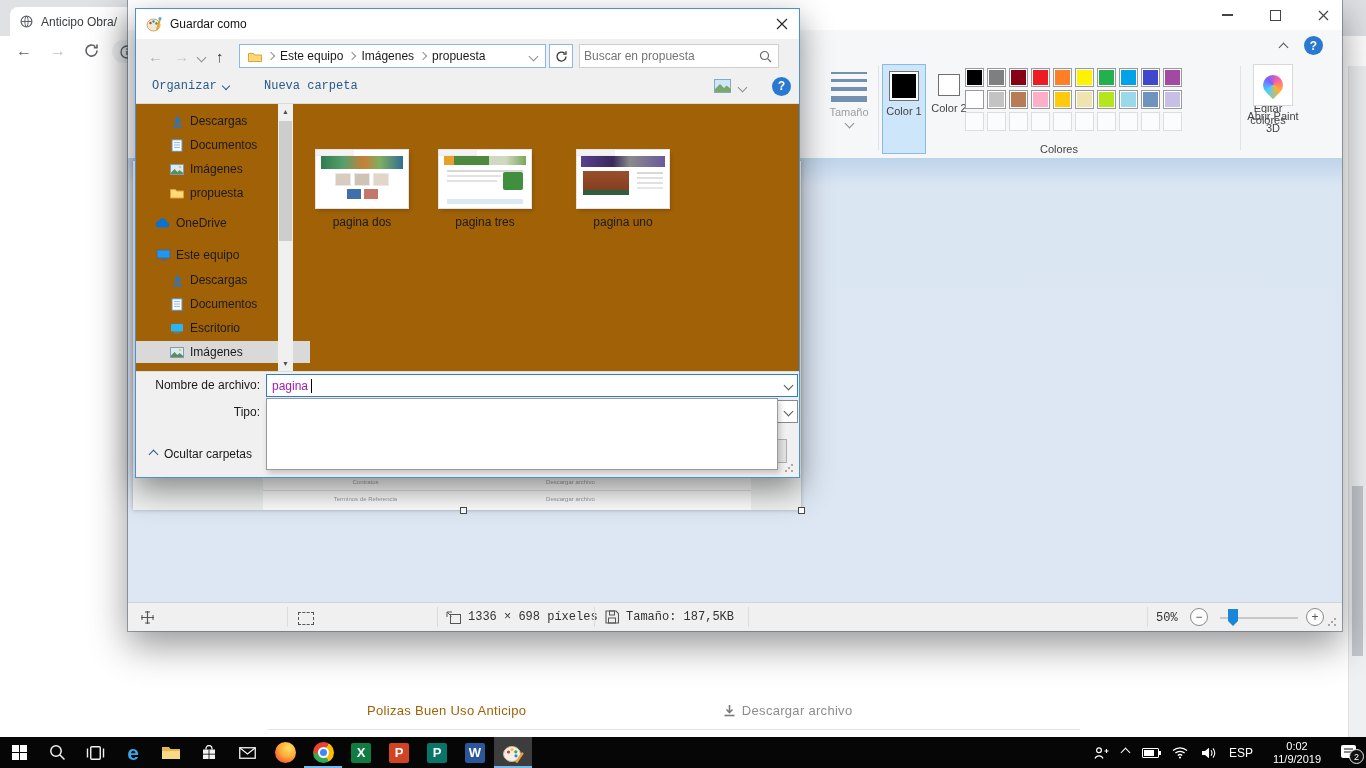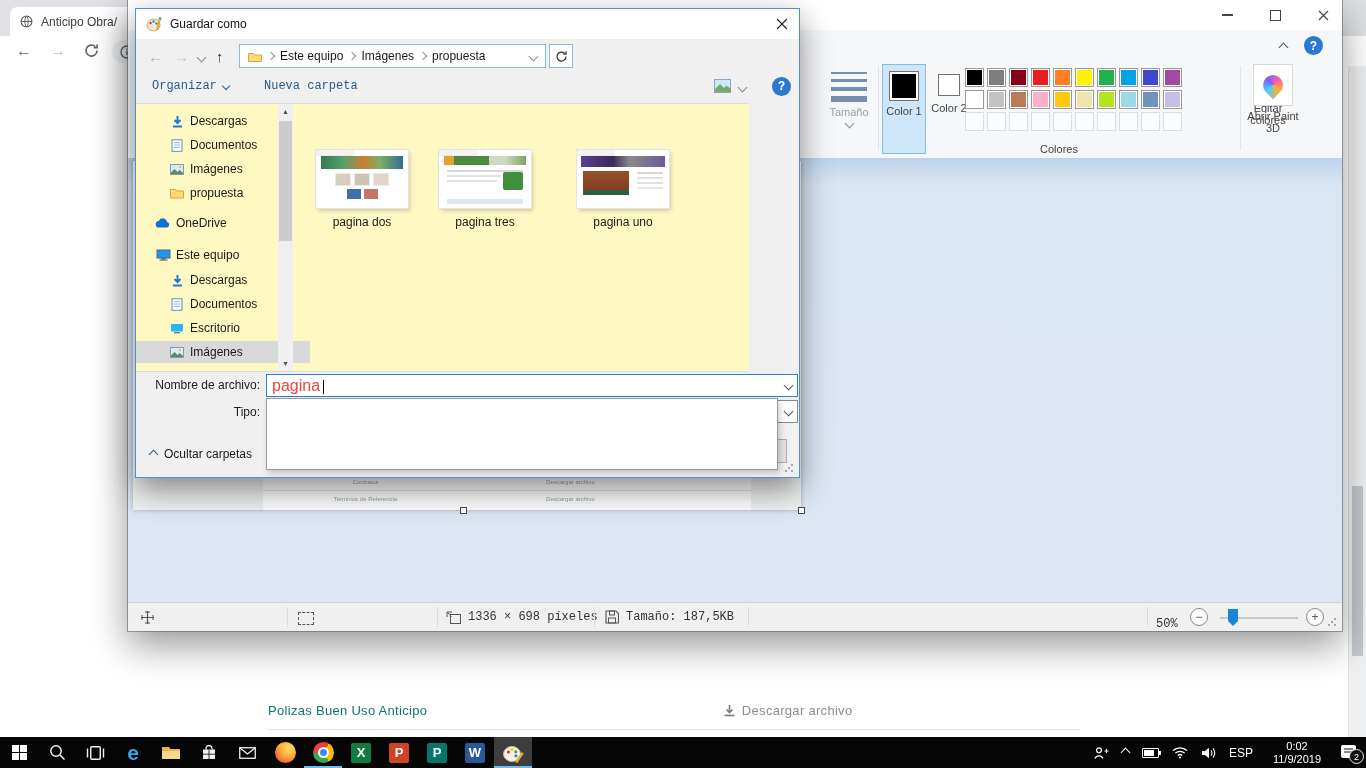--- a/index.html
+++ b/index.html
@@ -18,21 +18,21 @@
   #tab .title{font-size:12px;color:#3c4043;margin-left:8px;white-space:nowrap;overflow:hidden;}
   #btoolbar{position:absolute;left:0;top:36px;width:100%;height:30px;background:#fff;border-bottom:1px solid #dadce0;}
   #btoolbar .navg{position:absolute;top:6px;font-size:16px;color:#5f6368;line-height:18px;}
   #addrpill{position:absolute;left:112px;top:4px;width:320px;height:23px;background:#f1f3f4;border-radius:12px;display:flex;align-items:center;padding-left:8px;box-sizing:border-box;}
   #bcontent{position:absolute;left:0;top:66px;width:100%;height:671px;background:#fff;}
   #bscroll{position:absolute;right:0;top:66px;width:17px;height:671px;background:#eef0f2;border-left:1px solid #e1e3e5;}
   #bscroll .thumb{position:absolute;left:3px;width:11px;top:420px;height:170px;background:#c3c7cb;}
   #btable{position:absolute;left:268px;top:625px;width:812px;}
   .btrow{height:38px;display:flex;align-items:center;border-top:1px solid #e4e4e4;}
   .btrow:first-child{border-top:none;}
-  .btrow .lbl{width:44%;text-align:left;font-size:13px;color:#0f766e;letter-spacing:.3px;}
+  .btrow .lbl{width:44%;text-align:center;font-size:13px;color:#a16207;letter-spacing:.3px;}
   .btrow .act{width:40%;display:flex;align-items:center;justify-content:center;gap:6px;font-size:13px;color:#8d8d8d;letter-spacing:.3px;}
 
   
   #paint{position:absolute;left:128px;top:0;width:1214px;height:631px;background:#fff;box-shadow:0 0 0 1px rgba(80,95,110,.55),0 14px 36px rgba(0,0,0,.42);}
   .wbtn{position:absolute;top:4px;width:34px;height:22px;display:flex;align-items:center;justify-content:center;}
   #ribbon{position:absolute;left:0;top:30px;width:100%;height:128px;background:#f6f7f9;border-bottom:1px solid #d8dde4;}
   .rtile{position:absolute;top:34px;height:90px;display:flex;flex-direction:column;align-items:center;box-sizing:border-box;}
   .rtile .cap{font-size:11px;color:#444;text-align:center;line-height:12px;margin-top:4px;width:50px;}
   .rsep{position:absolute;top:36px;height:84px;width:1px;background:#e0e4ea;}
   .swatch{box-sizing:border-box;border:1px solid #707070;box-shadow:inset 0 0 0 2px #fff;}
@@ -56,39 +56,39 @@
   
   #dialog{position:absolute;left:135px;top:8px;width:665px;height:470px;background:#f0f0f0;border:1px solid #4a90d2;box-sizing:border-box;box-shadow:0 12px 30px rgba(0,0,0,.45);}
   #dlg-title{position:absolute;left:0;top:0;width:100%;height:30px;background:#fff;display:flex;align-items:center;padding-left:10px;box-sizing:border-box;font-size:12px;color:#111;}
   #dlg-close{position:absolute;right:4px;top:5px;width:26px;height:20px;display:flex;align-items:center;justify-content:center;}
   .navarrow{position:absolute;top:8px;font-size:15px;line-height:15px;}
   #crumbbox{position:absolute;left:103px;top:35px;width:307px;height:24px;background:#fff;border:1px solid #8bb8e8;box-sizing:border-box;display:flex;align-items:center;gap:6px;padding:0 8px;font-size:12px;color:#1a1a1a;}
   #refreshbox{position:absolute;left:413px;top:35px;width:24px;height:24px;background:#fff;border:1px solid #8bb8e8;box-sizing:border-box;display:flex;align-items:center;justify-content:center;}
   #searchbox{position:absolute;left:443px;top:35px;width:200px;height:24px;background:#fff;border:1px solid #cfcfcf;box-sizing:border-box;display:flex;align-items:center;}
   #searchbox input{flex:1;border:none;outline:none;background:transparent;font-size:12px;color:#555;padding:0 4px;font-family:inherit;}
   #dlg-toolbar{position:absolute;left:0;top:64px;width:100%;height:28px;font-size:12px;color:#333;}
-  #dlg-body{position:absolute;left:0;top:94px;width:613px;height:269px;background:#fef9c3;border-top:1px solid #dcdcdc;border-bottom:1px solid #dcdcdc;box-sizing:border-box;}
+  #dlg-body{position:absolute;left:0;top:94px;width:663px;height:269px;background:#a16207;border-top:1px solid #dcdcdc;border-bottom:1px solid #dcdcdc;box-sizing:border-box;}
   .nav-item{position:absolute;left:0;width:142px;height:22px;display:flex;align-items:center;font-size:12px;color:#1a1a1a;}
   .nav-item .ico{width:18px;display:flex;justify-content:center;margin-right:4px;}
   .nav-item.lv1{padding-left:18px;}
   .nav-item.lv2{padding-left:32px;}
   .nav-item.sel{background:#d9d9d9;}
   .pin{position:absolute;right:22px;top:5px;}
   #sidescroll{position:absolute;left:142px;top:0;width:15px;height:267px;background:#f0f0f0;}
   #sidescroll .sth{position:absolute;left:1px;width:13px;top:17px;height:120px;background:#cdcdcd;}
   .sarrow{position:absolute;left:0;width:15px;height:15px;display:flex;align-items:center;justify-content:center;font-size:7px;color:#505050;}
   .file{position:absolute;width:120px;top:46px;text-align:center;}
   .thumbwrap{width:92px;height:58px;margin:0 auto;background:#fff;box-shadow:0 0 0 1px #e3e3e3,2px 3px 4px rgba(0,0,0,.18);position:relative;overflow:hidden;}
   .thumbwrap .tb{height:5px;background:#f3f3f3;border-bottom:1px solid #ebebeb;}
   .fname{font-size:12px;color:#1a1a1a;margin-top:7px;}
   .flabel{position:absolute;left:0;width:124px;text-align:right;font-size:12px;color:#1a1a1a;}
   .combo{position:absolute;left:130px;width:532px;height:23px;background:#fff;box-sizing:border-box;display:flex;align-items:center;}
   #fn-combo{top:365px;border:1px solid #2d7dd2;}
   #tipo-combo{top:391px;border:1px solid #8a8a8a;z-index:1;}
-  .combo .val{flex:1;padding-left:5px;font-size:16px;color:#ef4444;}
+  .combo .val{flex:1;padding-left:5px;font-size:12px;color:#a21caf;}
   .combo .dd{width:18px;display:flex;justify-content:center;}
   .caret{display:inline-block;width:1px;height:14px;background:#000;vertical-align:-3px;margin-left:3px;}
   #dropdown{position:absolute;left:130px;top:389px;width:512px;height:72px;background:#fff;border:1px solid #9a9a9a;box-sizing:border-box;z-index:10;box-shadow:2px 3px 6px rgba(0,0,0,.2);}
   #cancel-sliver{position:absolute;left:565px;top:430px;width:86px;height:24px;background:#e1e1e1;border:1px solid #adadad;box-sizing:border-box;z-index:2;}
   #hidefolders{position:absolute;left:14px;top:438px;display:flex;align-items:center;gap:7px;font-size:12px;color:#1a1a1a;}
   .grip{position:absolute;right:5px;bottom:4px;width:10px;height:10px;background:
     radial-gradient(circle at 8px 2px,#a7a7a7 1px,transparent 1.4px),
     radial-gradient(circle at 8px 8px,#a7a7a7 1px,transparent 1.4px),
     radial-gradient(circle at 2px 8px,#a7a7a7 1px,transparent 1.4px),
     radial-gradient(circle at 5px 5px,#a7a7a7 1px,transparent 1.4px);}
@@ -302,21 +302,21 @@
     <span class="abs" style="left:477px;top:7px;">
       <svg width="14" height="14">
           <path d="M1 1h10l2.5 2.5V13H1z" fill="none" stroke="#555" stroke-width="1.1"></path>
           <rect x="3.5" y="8" width="7" height="5" fill="none" stroke="#555"></rect>
           <rect x="4.5" y="1" width="5" height="4" fill="none" stroke="#555"></rect>
         </svg>
     </span>
     <span class="abs" style="left:498px;top:7px;">Tamaño: 187,5KB</span>
     <span class="ssep" style="left:620px;"></span>
     <span class="ssep" style="left:1019px;"></span>
-    <span class="abs" style="left:1028px;top:14px;">50%</span>
+    <span class="abs" style="left:1028px;top:8px;">50%</span>
     <span class="zbtn" style="left:1062px;">−</span>
     <span class="abs" style="left:1092px;top:14px;width:78px;height:2px;background:#c8c8c8;"></span>
     <span class="abs" style="left:1100px;top:6px;width:10px;height:17px;background:#1a86d9;clip-path:polygon(0 0,100% 0,100% 70%,50% 100%,0 70%);"></span>
     <span class="zbtn" style="left:1178px;">+</span>
     <span class="grip"></span>
   </div>
 </div>
 
 <div id="dialog">
   <div id="dlg-title">
@@ -355,20 +355,29 @@
     <span>Imágenes</span>
     <span class="chv right lite"></span>
     <span>propuesta</span>
     <span style="margin-left:auto;" class="chv lite"></span>
   </div>
   <div id="refreshbox">
     <svg width="13" height="13" viewBox="0 0 13 13">
         <path d="M11 6.5a4.5 4.5 0 1 1-1.4-3.2" fill="none" stroke="#3a3a3a" stroke-width="1.3"></path>
         <path d="M11 1.2v2.9H8.2" fill="none" stroke="#3a3a3a" stroke-width="1.3"></path>
       </svg>
+  </div>
+  <div id="searchbox">
+    <input placeholder="Buscar en propuesta" style="">
+    <span style="padding:0 6px;">
+      <svg width="13" height="13">
+          <circle cx="5.5" cy="5.5" r="4" fill="none" stroke="#666" stroke-width="1.2"></circle>
+          <path d="M8.6 8.6l3.4 3.4" stroke="#666" stroke-width="1.2"></path>
+        </svg>
+    </span>
   </div>
 
   <div id="dlg-toolbar">
     <span class="abs" style="left:16px;top:6px;display:flex;align-items:center;gap:6px;color:#2a5a8a;">
       <span>Organizar</span>
         <span class="chv" style="border-color:#2a5a8a;width:5px;height:5px;"></span>
     </span>
     <span class="abs" style="left:128px;top:6px;color:#2a5a8a;">Nueva carpeta</span>
     <span class="abs" style="left:578px;top:6px;">
       <svg width="17" height="14">

